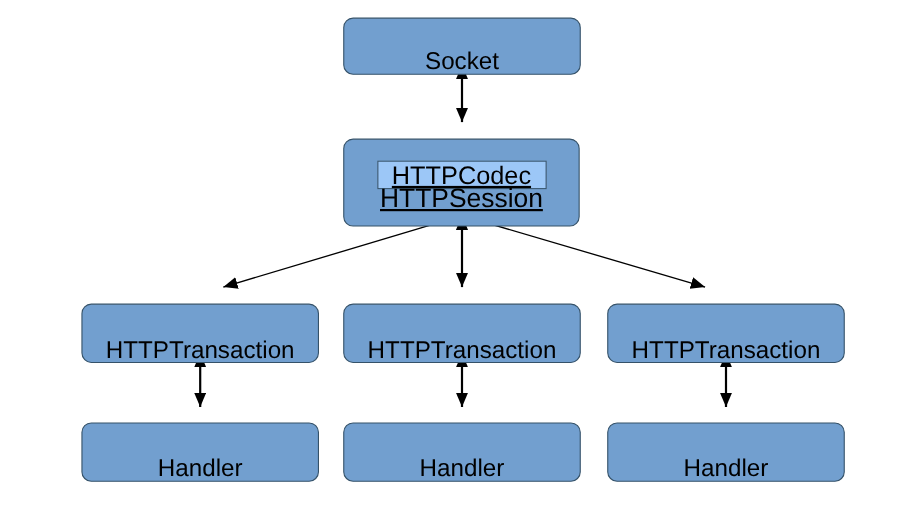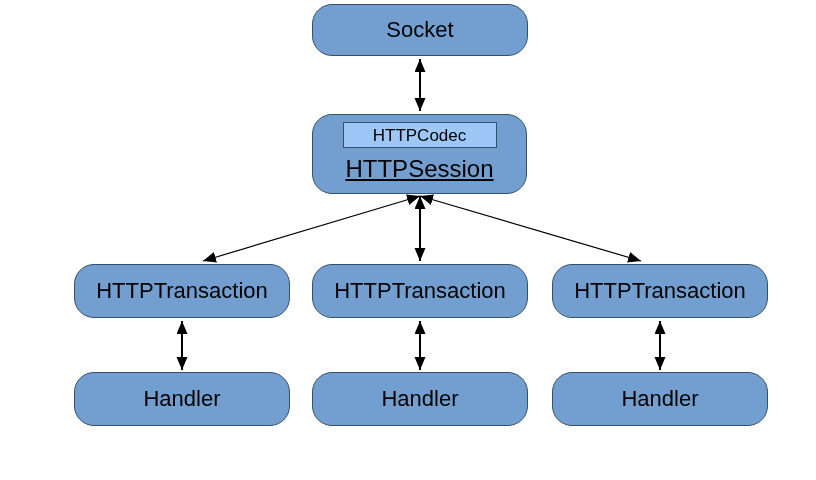--- a/index.html
+++ b/index.html
@@ -27,54 +27,56 @@
     position: absolute;
     left: 0; top: 0;
     width: 816px; height: 480px;
     pointer-events: none;
   }
 
   .node {
     position: absolute;
     background: var(--node_fill);
     border: 1.5px solid var(--node_border);
-    border-radius: 20px;
+    border-radius: 9px;
     display: flex;
-    align-items: center;
+    align-items: flex-end;
     justify-content: center;
     color: var(--text);
     font-size: 22px;
     line-height: 1;
     text-align: center;
+    margin-top: 12px;
   }
 
   .node-socket       { left: 312px; top: 4px;   width: 216px; height: 52px; }
   .node-session      { left: 312px; top: 114px; width: 215px; height: 80px; }
   .node-transaction-1{ left: 74px;  top: 264px; width: 216px; height: 54px; }
   .node-transaction-2{ left: 312px; top: 264px; width: 216px; height: 54px; }
   .node-transaction-3{ left: 552px; top: 264px; width: 216px; height: 54px; }
   .node-handler-1    { left: 74px;  top: 372px; width: 216px; height: 54px; }
   .node-handler-2    { left: 312px; top: 372px; width: 216px; height: 54px; }
   .node-handler-3    { left: 552px; top: 372px; width: 216px; height: 54px; }
 
   .node-session { display: block; }
   .codec-badge {
     position: absolute;
     left: 50%;
-    top: 7px;
+    top: 19px;
     transform: translateX(-50%);
     width: 154px;
     height: 26px;
     background: var(--codec_fill);
     border: 1px solid var(--codec_border);
     display: flex;
     align-items: center;
     justify-content: center;
-    font-size: 17px;
+    font-size: 23px;
     color: var(--text);
+    text-decoration: underline;
   }
   .session-label {
     position: absolute;
     left: 0;
     bottom: 12px;
     width: 100%;
     text-align: center;
     font-size: 24px;
     color: var(--text);
     text-decoration: underline;

